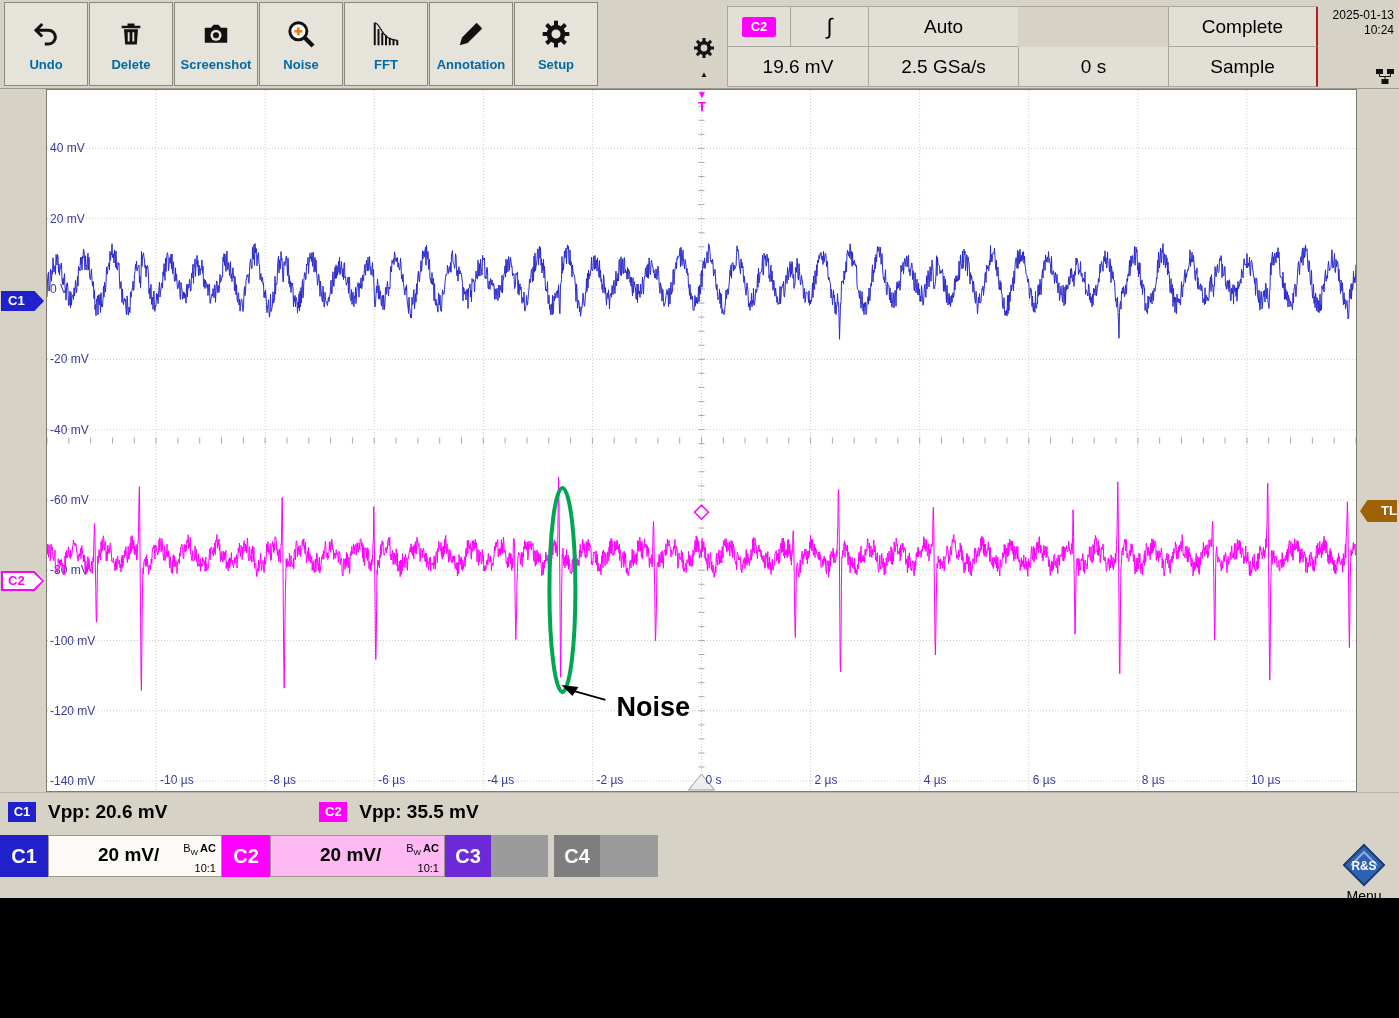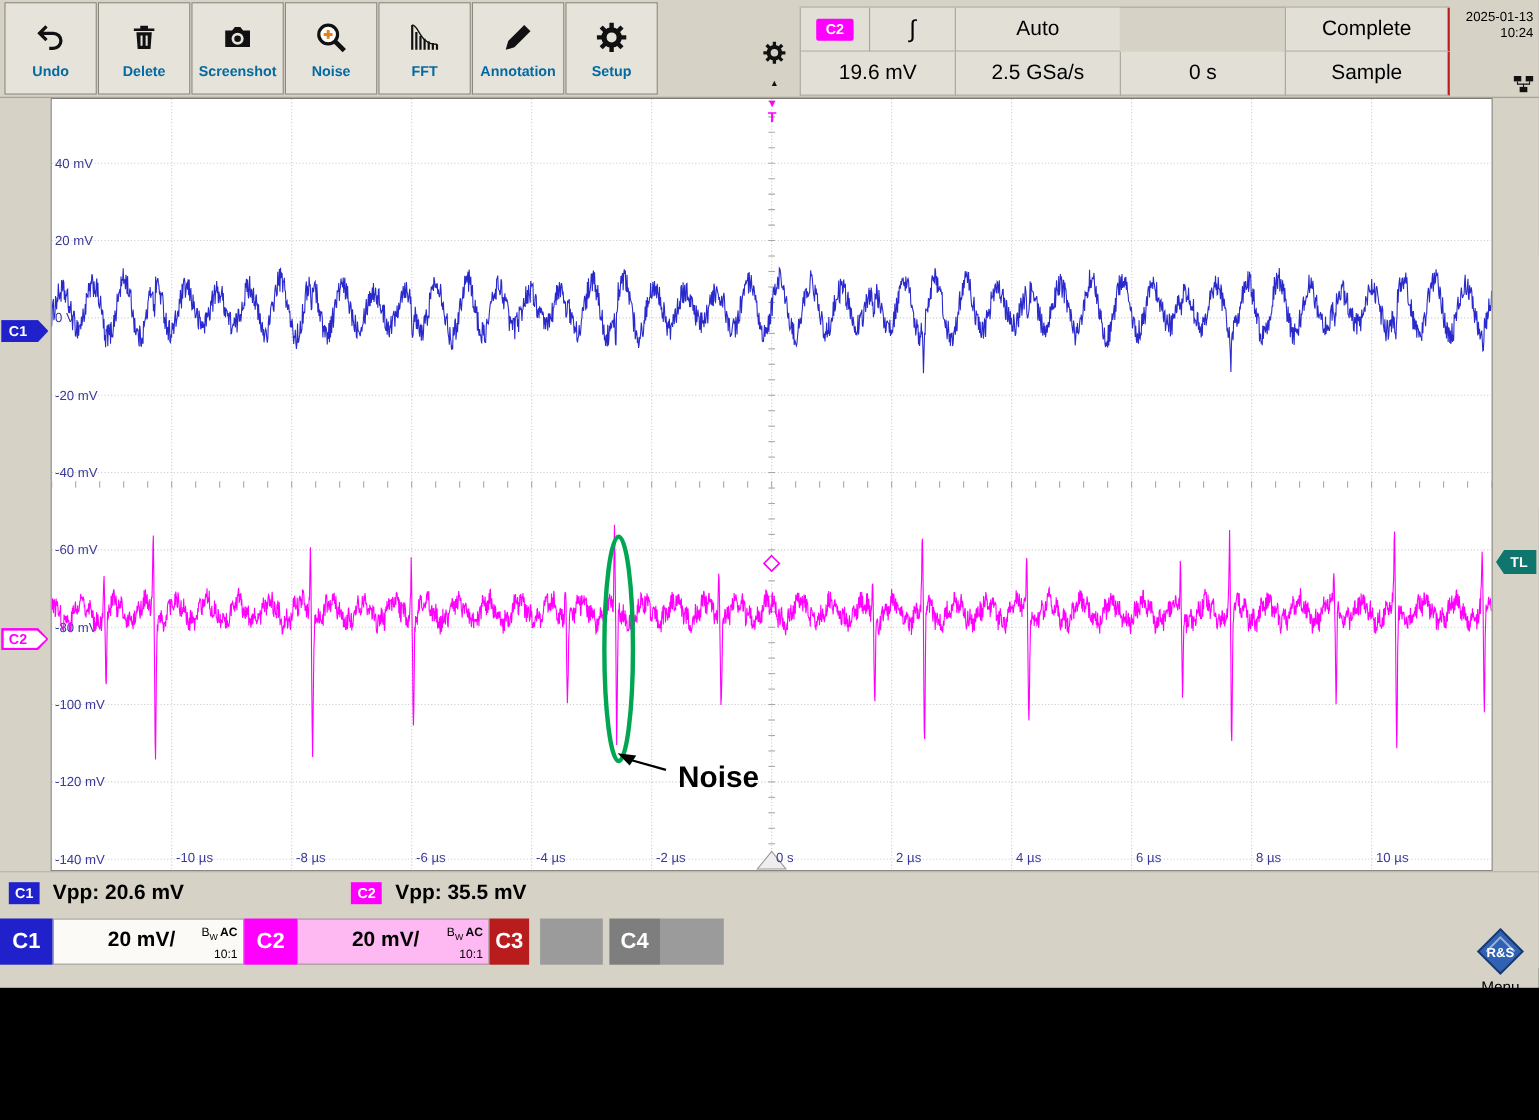--- a/index.html
+++ b/index.html
@@ -45,39 +45,39 @@
 
   .ch-tag{position:absolute;left:1px;width:43px;height:20px;cursor:grab;
           clip-path:polygon(0 0,78% 0,100% 50%,78% 100%,0 100%)}
   .ch-tag i{position:absolute;inset:2px;clip-path:polygon(0 0,78% 0,100% 50%,78% 100%,0 100%)}
   .ch-tag b{position:absolute;inset:0;font:bold 13px/20px "Liberation Sans",sans-serif;padding-left:7px;font-style:normal}
   .c1-tag{top:202px;background:#2121cc}.c1-tag b{color:#fff}
   .c2-tag{top:482px;background:#ff00ff}.c2-tag i{background:#fff}.c2-tag b{color:#ff00ff}
   .t-marker{position:absolute;left:692px;top:1px;width:20px;text-align:center;color:#ff00ff;cursor:grab}
   .t-marker .arr{font-size:10px;line-height:10px}
   .t-marker .lbl{font-size:13px;font-weight:bold;line-height:13px}
-  .tl-tag{position:absolute;right:2px;top:411px;width:37px;height:22px;background:#0f766e;color:#fff;
-          font:bold 13px/22px "Liberation Sans",sans-serif;text-align:center;padding-left:5px;cursor:grab;
+  .tl-tag{position:absolute;right:2px;top:411px;width:37px;height:22px;background:#a16207;color:#fff;
+          font:bold 13px/22px "Liberation Sans",sans-serif;text-align:right;padding-left:5px;cursor:grab;
           clip-path:polygon(20% 0,100% 0,100% 100%,20% 100%,0 50%)}
 
   
   .measure-bar{position:relative;height:38px;background:#d6d2c6;border-top:1px solid #b5b2a8;
                display:flex;align-items:center;padding-left:8px}
   .mbadge{display:inline-block;width:28px;height:20px;color:#fff;text-align:center;
           font:bold 13px/20px "Liberation Sans",sans-serif}
   .c1b{background:#2121cc}.c2b{background:#ff00ff;margin-left:152px}
   .mtext{font-size:19px;font-weight:bold;color:#000;margin-left:12px}
 
   
   .channel-bar{position:relative;height:50px;background:#d6d2c6}
   .ch-box{position:absolute;top:5px;height:42px;cursor:pointer}
   .ch-label{width:48px;text-align:center;color:#fff;font:bold 20px/42px "Liberation Sans",sans-serif}
   .c1l{left:0;background:#2121cc}
   .c2l{left:222px;background:#ff00ff}
-  .c3l{left:445px;width:36px;background:#b91c1c}
+  .c3l{left:445px;width:46px;background:#6d28d9}
   .c4l{left:554px;width:46px;background:#7e7e7e}
   .c3e{left:491px;width:57px;background:#9b9b9b}
   .c4e{left:600px;width:58px;background:#9b9b9b}
   .ch-val{background:#fbfaf7;border:1px solid #9a978d}
   .c1v{left:48px;width:174px}
   .c2v{left:270px;width:175px;background:#ffb9f2}
   .scale{position:absolute;left:49px;top:8px;font-size:19px;font-weight:bold;color:#000}
   .bw{position:absolute;right:5px;top:6px;font-size:11px;color:#000}
   .bw sub{font-size:8px}
   .bw b{margin-left:2px}

